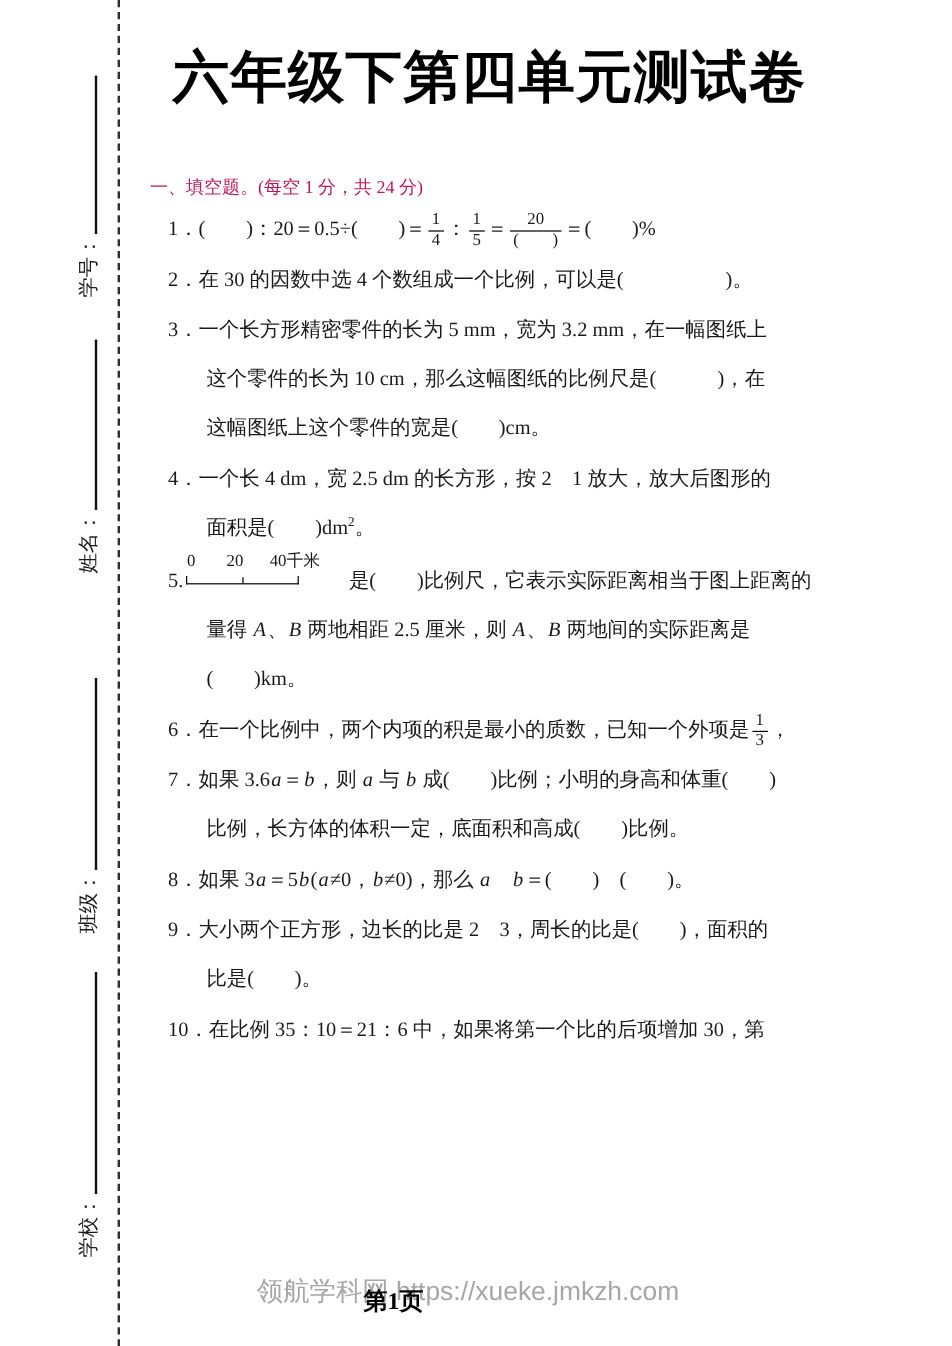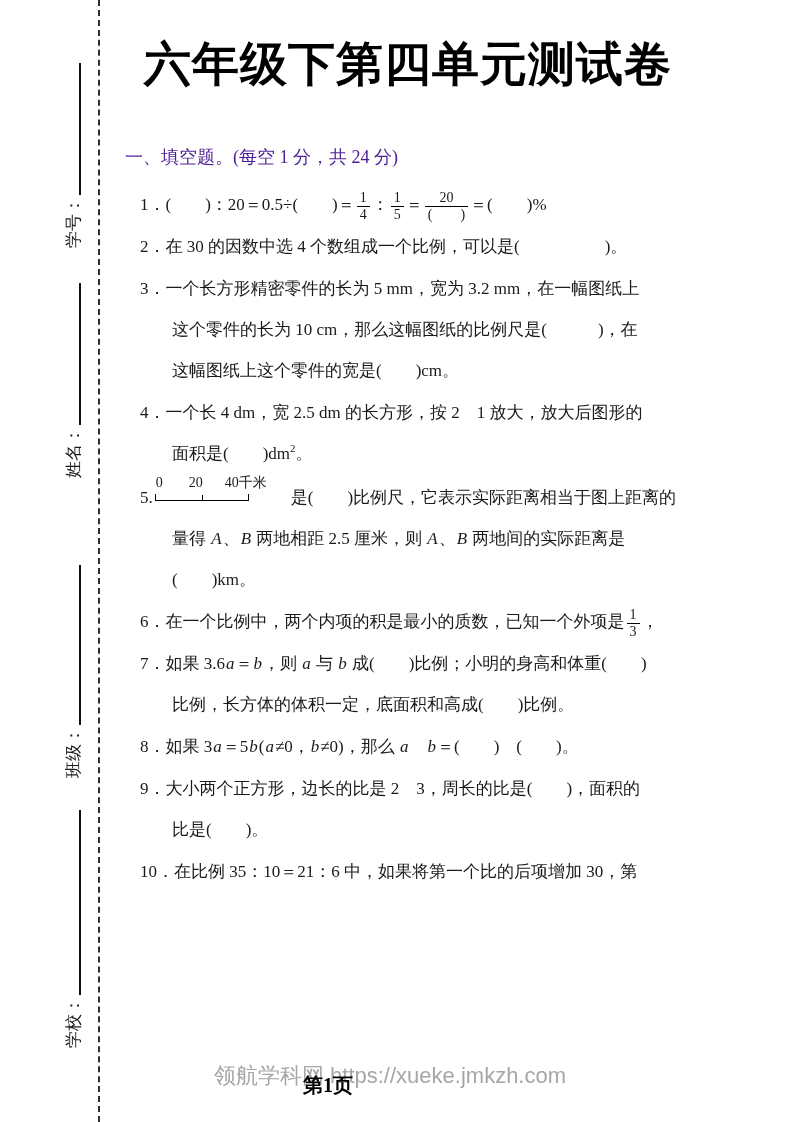--- a/index.html
+++ b/index.html
@@ -33,23 +33,23 @@
 
   
   .content{position:absolute;left:125px;top:28px;width:566px;}
   .title{
     margin:8px 0 0 0;
     font-family:Liberation Sans, sans-serif;
     font-weight:700;font-size:47px;line-height:56px;
     letter-spacing:1px;text-align:center;color:#000;
   }
   .section-heading{
-    margin-top:52px;font-size:18px;line-height:26px;color:#4c1d95;
+    margin-top:52px;font-size:15px;line-height:26px;color:#be185d;
   }
-  #questions{margin-top:14px;}
+  #questions{margin-top:0;}
   .q{margin:0 0 1px 15px;}
   .qline{line-height:41px;font-size:17px;white-space:nowrap;}
   .qline.cont{margin-left:32px;}
   .qnum{}
 
   .it{font-style:italic;padding:0 1px;}
   sup{font-size:11px;line-height:0;}
 
   .frac{
     display:inline-block;vertical-align:middle;text-align:center;

